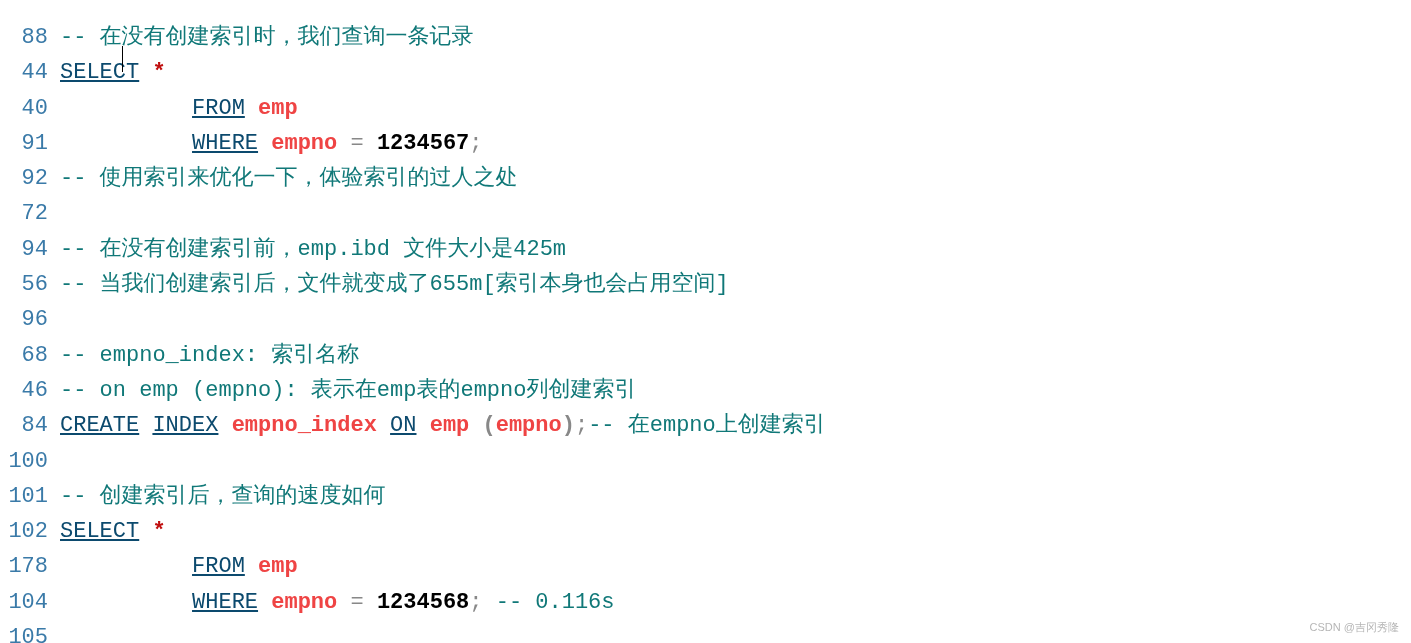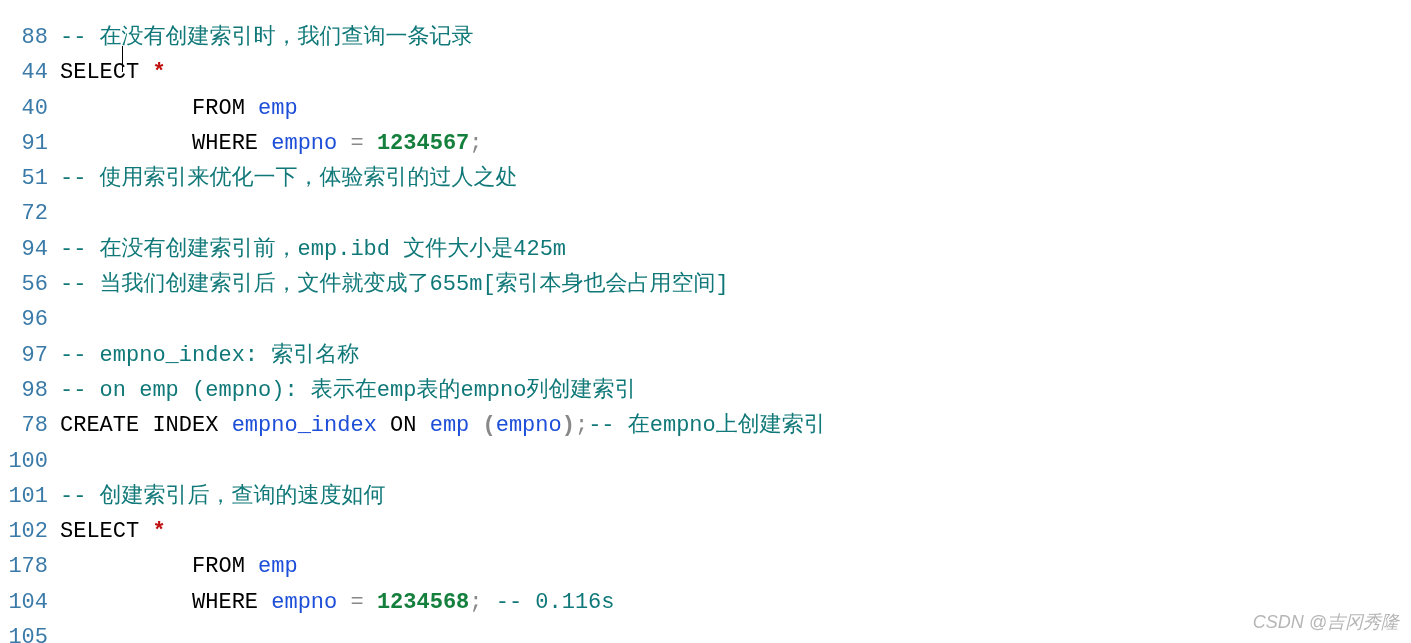--- a/index.html
+++ b/index.html
@@ -40,35 +40,34 @@
       flex: 1;
       white-space: pre;
       color: #000000;
     }
     .code .line {
       display: block;
       height: 35.3px;
       line-height: 35.3px;
     }
     .comment { color: #107878; }
-    .keyword { color: #000000; }
+    .keyword { color: #0c4a6e; text-decoration: underline; }
     .operator { color: #888888; }
     .star { color: #c01010; font-weight: bold; }
-    .identifier { color: #1d4ed8; font-weight: normal; }
-    .number { color: #15803d; font-weight: bold; }
+    .identifier { color: #ef4444; font-weight: bold; }
+    .number { color: #000000; font-weight: bold; }
     .paren { color: #888888; font-weight: bold; }
     .semicolon { color: #888888; }
     .watermark {
       position: absolute;
       bottom: 6px;
       right: 12px;
       font-family: Arial, sans-serif;
-      font-size: 18px;
+      font-size: 11px;
       color: rgba(120,120,120,0.55);
-      font-style: italic;
     }
     .caret {
       display: inline-block;
       width: 0;
       position: relative;
     }
     .caret::after {
       content: "";
       position: absolute;
       left: 0;
@@ -80,28 +79,28 @@
   </style>
 </head>
 <body>
 
 <div class="editor">
   <div class="gutter">
       <span class="line-number">88</span>
       <span class="line-number">44</span>
       <span class="line-number">40</span>
       <span class="line-number">91</span>
-      <span class="line-number">51</span>
+      <span class="line-number">92</span>
       <span class="line-number">72</span>
       <span class="line-number">94</span>
       <span class="line-number">56</span>
       <span class="line-number">96</span>
-      <span class="line-number">97</span>
-      <span class="line-number">98</span>
-      <span class="line-number">78</span>
+      <span class="line-number">68</span>
+      <span class="line-number">46</span>
+      <span class="line-number">84</span>
       <span class="line-number">100</span>
       <span class="line-number">101</span>
       <span class="line-number">102</span>
       <span class="line-number">178</span>
       <span class="line-number">104</span>
       <span class="line-number">105</span>
     </div>
   <div class="code"><span class="line"><span class="comment">-- 在</span><span class="caret"></span><span class="comment">没有创建索引时，我们查询一条记录</span></span><span class="line"><span class="keyword">SELECT</span><span> </span><span class="star">*</span></span><span class="line"><span>          </span><span class="keyword">FROM</span><span> </span><span class="identifier">emp</span></span><span class="line"><span>          </span><span class="keyword">WHERE</span><span> </span><span class="identifier">empno</span><span> </span><span class="operator">=</span><span> </span><span class="number">1234567</span><span class="semicolon">;</span></span><span class="line"><span class="comment">-- 使用索引来优化一下，体验索引的过人之处</span></span><span class="line"></span><span class="line"><span class="comment">-- 在没有创建索引前，emp.ibd 文件大小是425m</span></span><span class="line"><span class="comment">-- 当我们创建索引后，文件就变成了655m[索引本身也会占用空间]</span></span><span class="line"></span><span class="line"><span class="comment">-- empno_index: 索引名称</span></span><span class="line"><span class="comment">-- on emp (empno): 表示在emp表的empno列创建索引</span></span><span class="line"><span class="keyword">CREATE</span><span> </span><span class="keyword">INDEX</span><span> </span><span class="identifier">empno_index</span><span> </span><span class="keyword">ON</span><span> </span><span class="identifier">emp</span><span> </span><span class="paren">(</span><span class="identifier">empno</span><span class="paren">)</span><span class="semicolon">;</span><span class="comment">-- 在empno上创建索引</span></span><span class="line"></span><span class="line"><span class="comment">-- 创建索引后，查询的速度如何</span></span><span class="line"><span class="keyword">SELECT</span><span> </span><span class="star">*</span></span><span class="line"><span>          </span><span class="keyword">FROM</span><span> </span><span class="identifier">emp</span></span><span class="line"><span>          </span><span class="keyword">WHERE</span><span> </span><span class="identifier">empno</span><span> </span><span class="operator">=</span><span> </span><span class="number">1234568</span><span class="semicolon">;</span><span> </span><span class="comment">-- 0.116s</span></span><span class="line"></span></div>
 </div>
 

